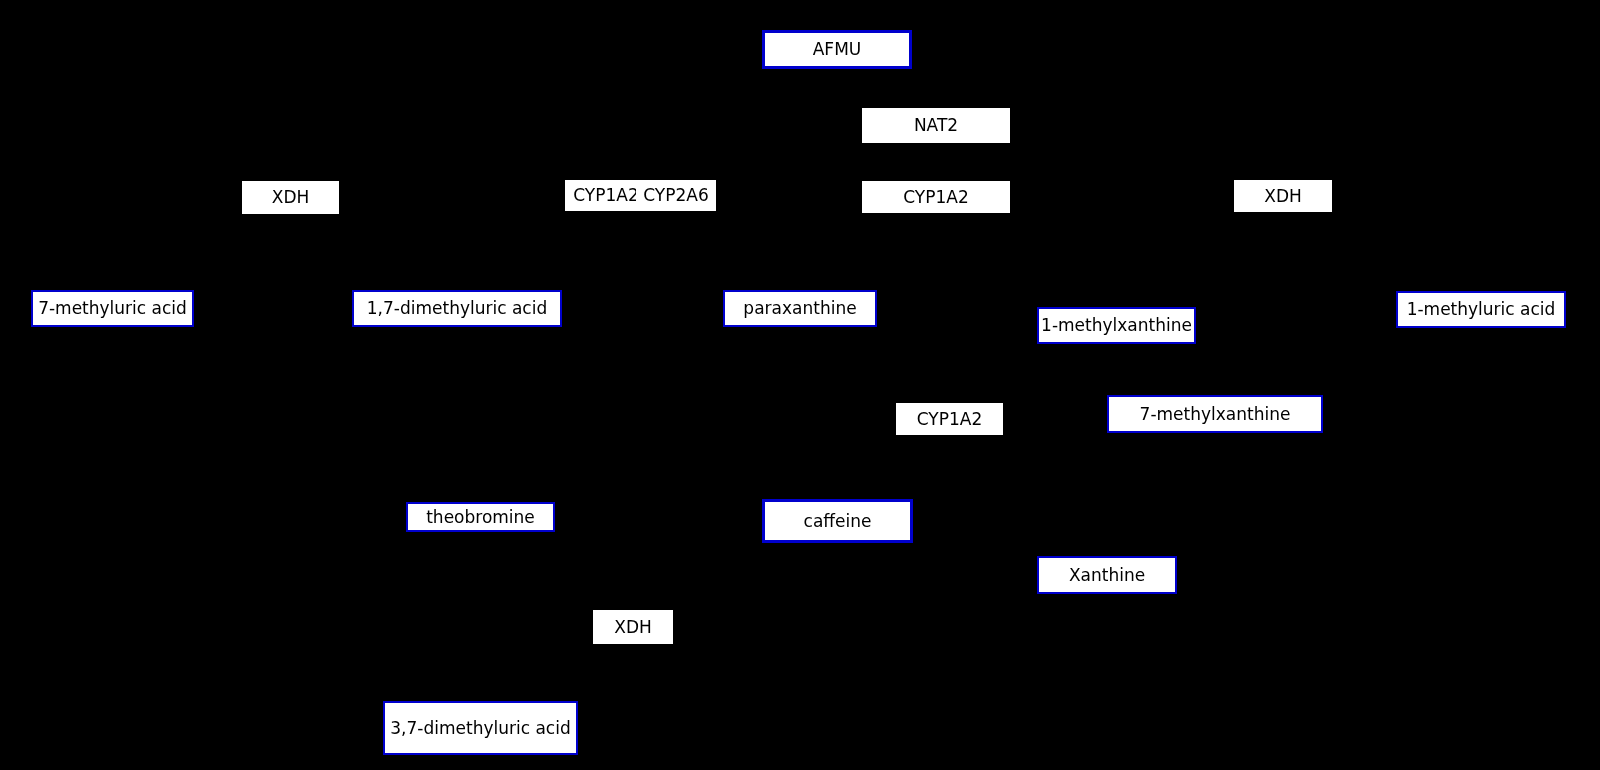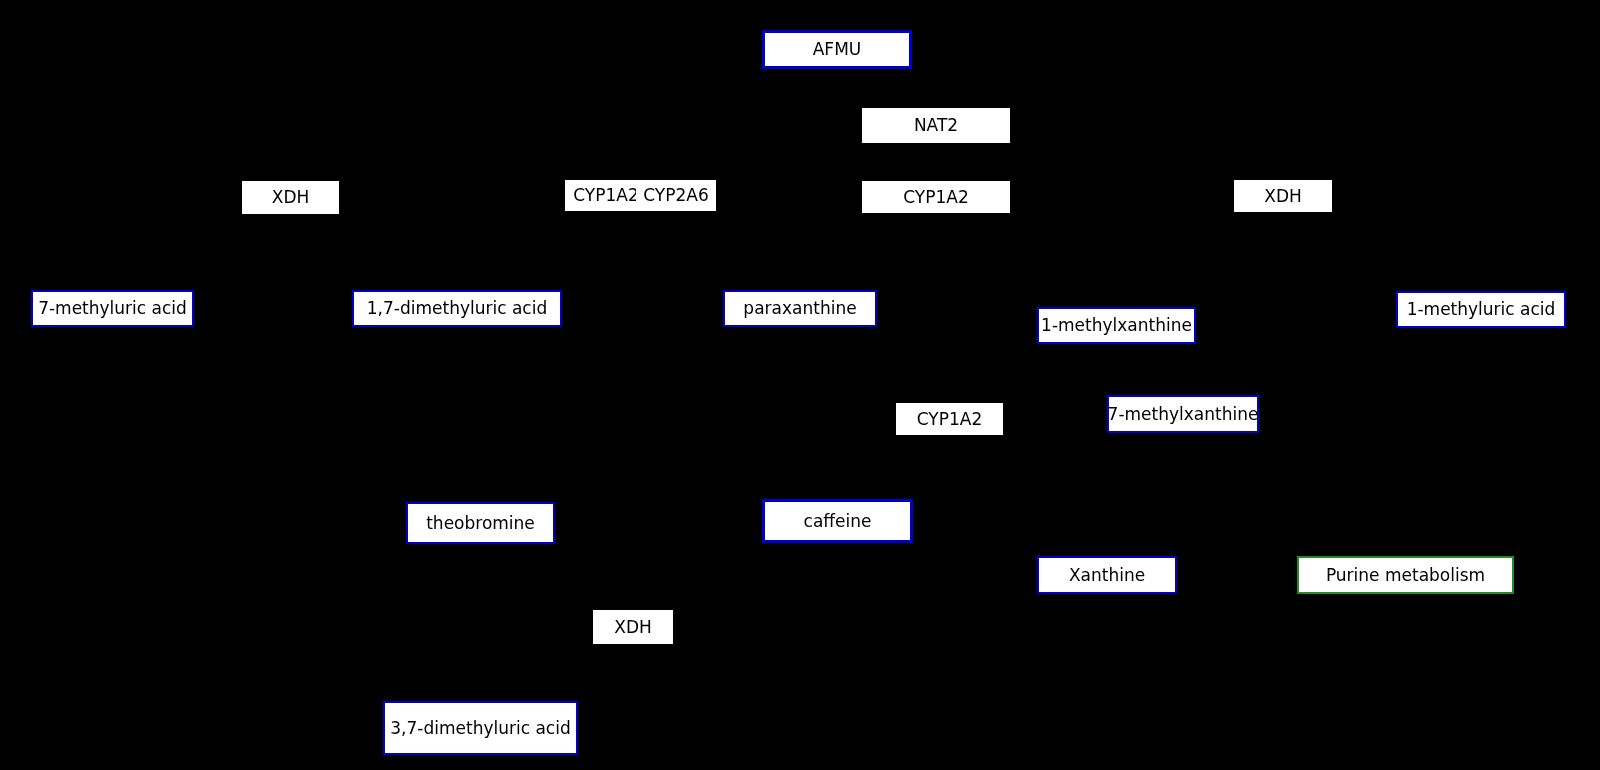--- a/index.html
+++ b/index.html
@@ -66,27 +66,26 @@
   <div class="node compound" style="left:352px; top:290px; width:210px; height:37px;">1,7-dimethyluric acid</div>
 
   <div class="node compound" style="left:723px; top:290px; width:154px; height:37px;">paraxanthine</div>
 
   <div class="node compound" style="left:1037px; top:307px; width:159px; height:37px;">1-methylxanthine</div>
 
   <div class="node compound" style="left:1396px; top:291px; width:170px; height:37px;">1-methyluric acid</div>
 
   <div class="node enzyme" style="left:896px; top:403px; width:107px; height:32px;">CYP1A2</div>
 
-  <div class="node compound" style="left:1107px; top:395px; width:152px; height:38px;">7-methylxanthine</div>
+  <div class="node compound" style="left:1107px; top:395px; width:216px; height:38px;">7-methylxanthine</div>
 
-  <div class="node compound" style="left:406px; top:502px; width:149px; height:42px;">theobromine</div>
+  <div class="node compound" style="left:406px; top:502px; width:149px; height:30px;">theobromine</div>
 
   <div class="node compound bold" style="left:722px; top:499px; width:151px; height:44px;">caffeine</div>
 
   <div class="node compound" style="left:1037px; top:556px; width:140px; height:38px;">Xanthine</div>
 
-  <div class="node pathway" style="left:1297px; top:556px; width:217px; height:38px;">Purine metabolism</div>
 
   <div class="node enzyme" style="left:593px; top:610px; width:80px;  height:34px;">XDH</div>
 
   <div class="node compound" style="left:383px; top:701px; width:195px; height:54px;">3,7-dimethyluric acid</div>
 
 </div>
 
 </body></html>

